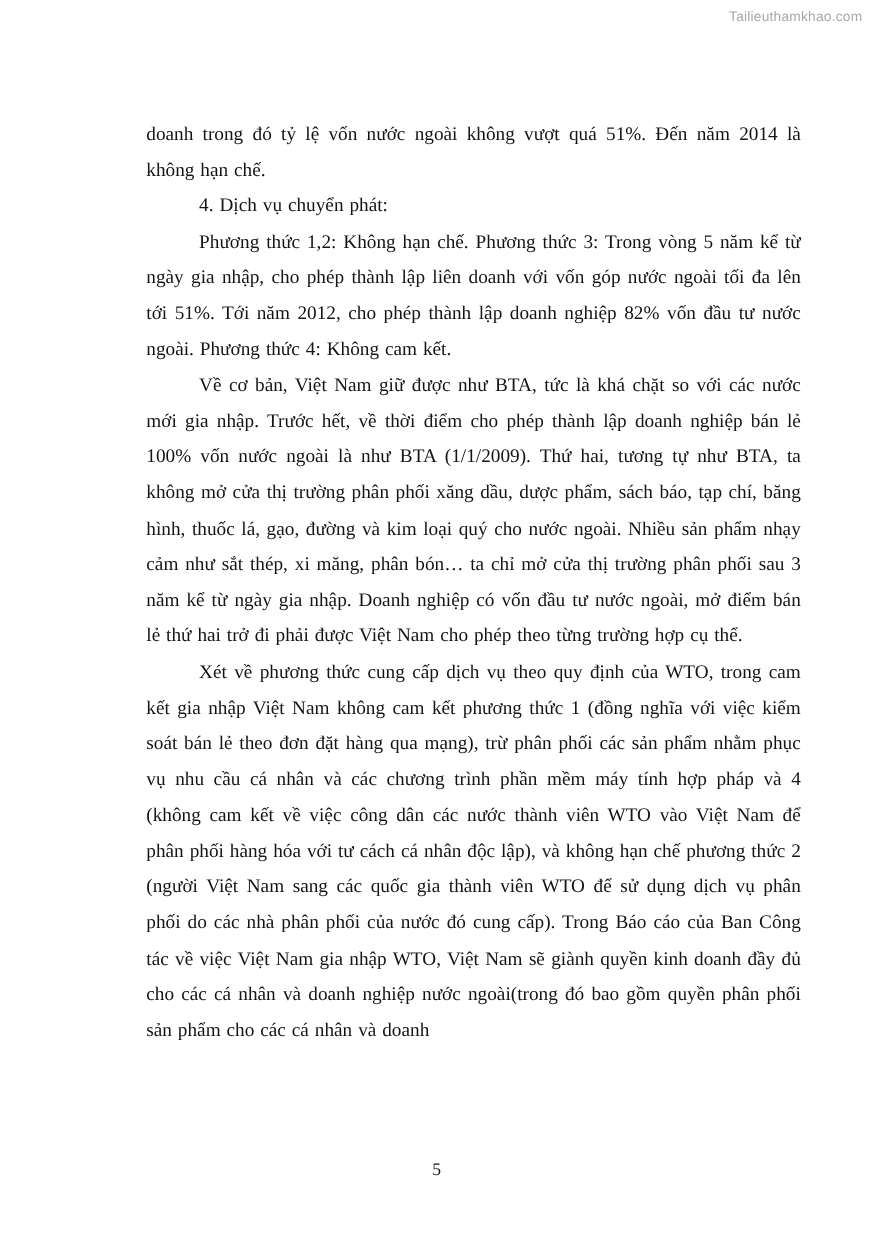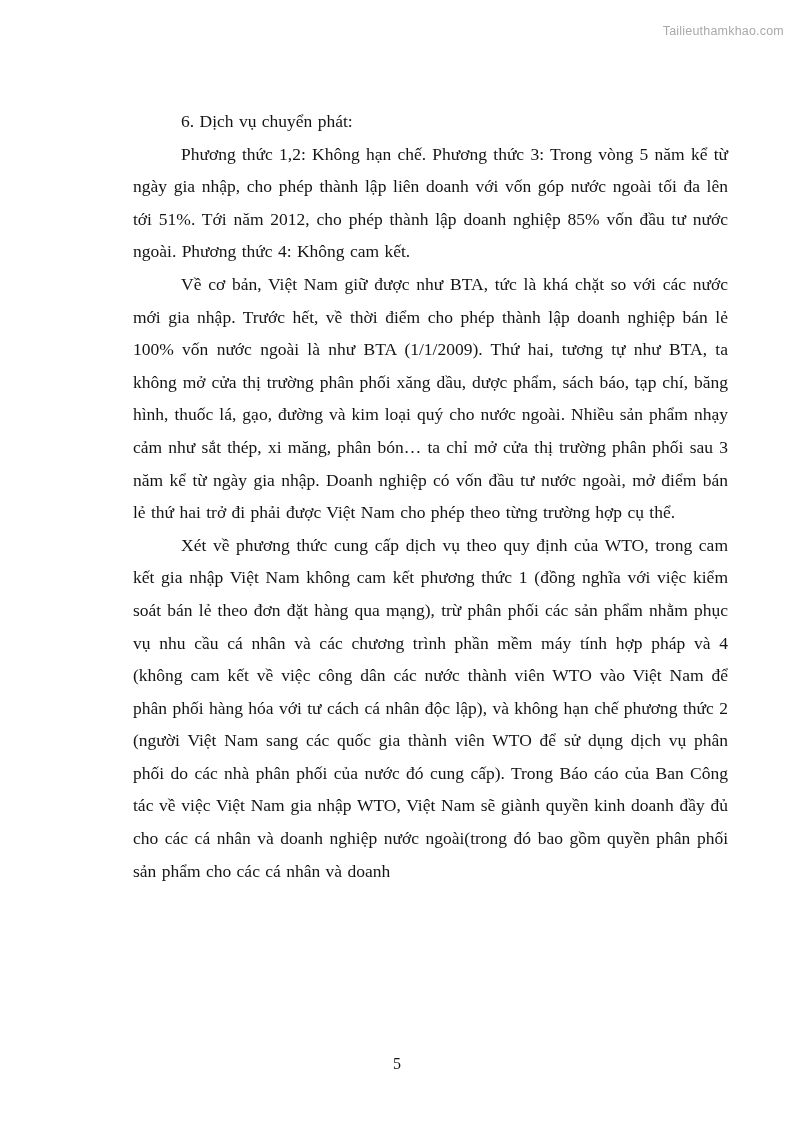--- a/index.html
+++ b/index.html
@@ -11,21 +11,21 @@
     position: relative;
     width: 794px;
     height: 1123px;
     background: #ffffff;
     overflow: hidden;
     font-family: "Liberation Serif", serif;
     color: #141414;
   }
   .watermark {
     position: absolute;
-    top: 24px;
+    top: 8px;
     right: 10px;
     font-family: "Liberation Sans", sans-serif;
     font-size: 12.5px;
     color: #a9a9a9;
     letter-spacing: 0.2px;
   }
   .body-text {
     position: absolute;
     top: 105px;
     left: 133px;
@@ -52,20 +52,21 @@
     color: #141414;
   }
 </style>
 </head>
 <body>
 
 <div class="page">
   <div class="watermark">Tailieuthamkhao.com</div>
 
   <div class="body-text" id="body-text">
-      <p class="para indent">6. Dịch vụ chuyển phát:</p>
-      <p class="para indent">Phương thức 1,2: Không hạn chế. Phương thức 3: Trong vòng 5 năm kể từ ngày gia nhập, cho phép thành lập liên doanh với vốn góp nước ngoài tối đa lên tới 51%. Tới năm 2012, cho phép thành lập doanh nghiệp 85% vốn đầu tư nước ngoài. Phương thức 4: Không cam kết.</p>
+      <p class="para">doanh trong đó tỷ lệ vốn nước ngoài không vượt quá 51%. Đến năm 2014 là không hạn chế.</p>
+      <p class="para indent">4. Dịch vụ chuyển phát:</p>
+      <p class="para indent">Phương thức 1,2: Không hạn chế. Phương thức 3: Trong vòng 5 năm kể từ ngày gia nhập, cho phép thành lập liên doanh với vốn góp nước ngoài tối đa lên tới 51%. Tới năm 2012, cho phép thành lập doanh nghiệp 82% vốn đầu tư nước ngoài. Phương thức 4: Không cam kết.</p>
       <p class="para indent">Về cơ bản, Việt Nam giữ được như BTA, tức là khá chặt so với các nước mới gia nhập. Trước hết, về thời điểm cho phép thành lập doanh nghiệp bán lẻ 100% vốn nước ngoài là như BTA (1/1/2009). Thứ hai, tương tự như BTA, ta không mở cửa thị trường phân phối xăng dầu, dược phẩm, sách báo, tạp chí, băng hình, thuốc lá, gạo, đường và kim loại quý cho nước ngoài. Nhiều sản phẩm nhạy cảm như sắt thép, xi măng, phân bón… ta chỉ mở cửa thị trường phân phối sau 3 năm kể từ ngày gia nhập. Doanh nghiệp có vốn đầu tư nước ngoài, mở điểm bán lẻ thứ hai trở đi phải được Việt Nam cho phép theo từng trường hợp cụ thể.</p>
       <p class="para indent">Xét về phương thức cung cấp dịch vụ theo quy định của WTO, trong cam kết gia nhập Việt Nam không cam kết phương thức 1 (đồng nghĩa với việc kiểm soát bán lẻ theo đơn đặt hàng qua mạng), trừ phân phối các sản phẩm nhằm phục vụ nhu cầu cá nhân và các chương trình phần mềm máy tính hợp pháp và 4 (không cam kết về việc công dân các nước thành viên WTO vào Việt Nam để phân phối hàng hóa với tư cách cá nhân độc lập), và không hạn chế phương thức 2 (người Việt Nam sang các quốc gia thành viên WTO để sử dụng dịch vụ phân phối do các nhà phân phối của nước đó cung cấp). Trong Báo cáo của Ban Công tác về việc Việt Nam gia nhập WTO, Việt Nam sẽ giành quyền kinh doanh đầy đủ cho các cá nhân và doanh nghiệp nước ngoài(trong đó bao gồm quyền phân phối sản phẩm cho các cá nhân và doanh</p>
     </div>
 
   <div class="page-num">5</div>
 </div>
 
 </body></html>

